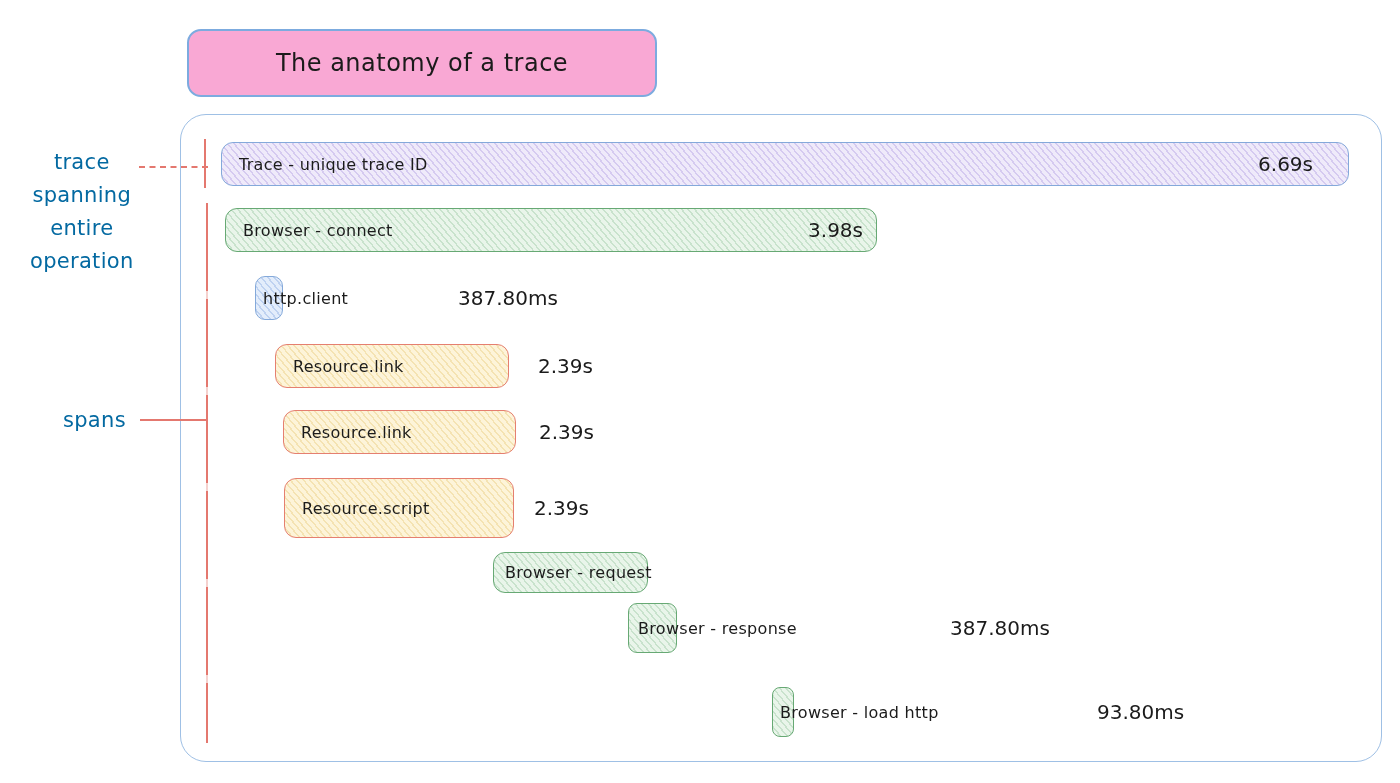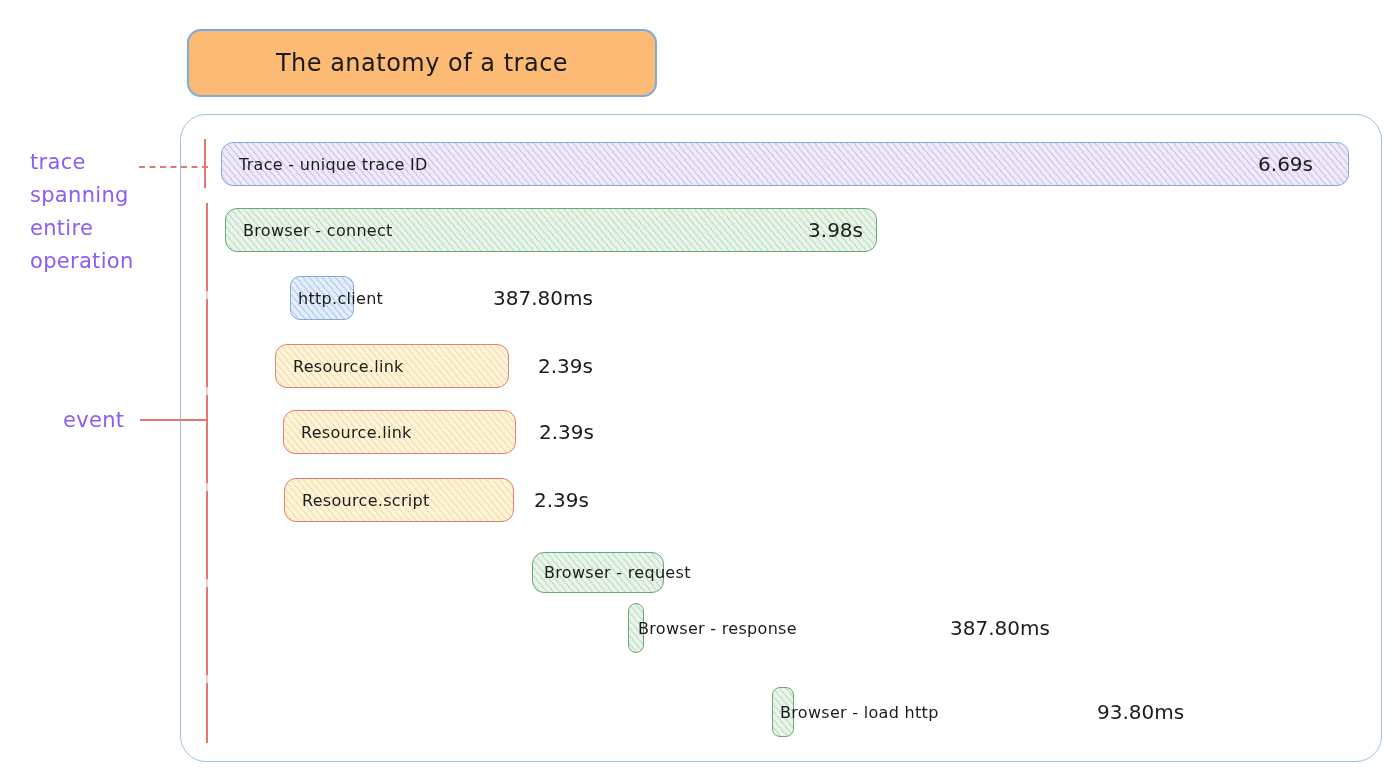--- a/index.html
+++ b/index.html
@@ -3,27 +3,27 @@
 <meta charset="utf-8">
 <style>
   html,body{margin:0;padding:0;background:#ffffff;}
   body{width:1400px;height:783px;position:relative;overflow:hidden;
        font-family:"DejaVu Sans", sans-serif;color:#1b1b1b;}
 
   
   .title-box{position:absolute;left:187px;top:29px;width:466px;height:64px;
     border:2px solid var(--title-border);border-radius:14px;
     display:flex;align-items:center;justify-content:center;
-    font-size:24px;letter-spacing:.5px;background:#fdba74;}
+    font-size:24px;letter-spacing:.5px;background:#f9a8d4;}
   .frame{position:absolute;left:180px;top:114px;width:1200px;height:646px;
     border:1.5px solid var(--frame-border);border-radius:26px;}
 
   
-  .note{position:absolute;font-size:21px;line-height:33px;color:#8b5cf6;
-    white-space:pre-line;letter-spacing:.3px;}
+  .note{position:absolute;font-size:21px;line-height:33px;color:#0369a1;
+    white-space:pre-line;letter-spacing:.3px;text-align:center;}
   .note-trace{left:30px;top:146px;}
   .note-spans{left:63px;top:404px;}
   .line{position:absolute;}
   .tick-trace{left:204px;top:139px;width:2px;height:49px;background:var(--annotation-line);}
   .dash-trace{left:139px;top:166px;width:69px;height:0;border-top:2px dashed var(--annotation-line);}
   .hline-spans{left:140px;top:419px;width:68px;height:2px;background:var(--annotation-line);}
   .vline-spans{left:206px;top:203px;width:2px;height:540px;
     background:repeating-linear-gradient(180deg,var(--annotation-line) 0 88px,rgba(226,125,116,.35) 88px 96px);}
 
   
@@ -50,41 +50,41 @@
 
   
   .r-trace{left:221px;top:142px;width:1128px;height:44px;}
   .r-trace .slabel{left:18px;}
   .r-trace .sdur{right:36px;}
 
   .r-connect{left:225px;top:208px;width:652px;height:44px;}
   .r-connect .slabel{left:18px;}
   .r-connect .sdur{right:14px;margin-left:34px;}
 
-  .r-http{left:255px;top:276px;width:64px;height:44px;margin-left:35px;}
+  .r-http{left:255px;top:276px;width:28px;height:44px;}
   .r-http .sbox{border-radius:10px;}
   .r-http .slabel{left:8px;}
   .r-http .sdur{left:203px;}
 
   .r-link1{left:275px;top:344px;width:234px;height:44px;}
   .r-link1 .slabel{left:18px;}
   .r-link1 .sdur{left:263px;}
 
   .r-link2{left:283px;top:410px;width:233px;height:44px;}
   .r-link2 .slabel{left:18px;}
   .r-link2 .sdur{left:256px;}
 
-  .r-script{left:284px;top:478px;width:230px;height:44px;}
+  .r-script{left:284px;top:478px;width:230px;height:60px;}
   .r-script .slabel{left:18px;}
   .r-script .sdur{left:250px;}
 
-  .r-request{left:493px;top:552px;width:132px;height:41px;margin-left:39px;}
+  .r-request{left:493px;top:552px;width:155px;height:41px;}
   .r-request .slabel{left:12px;}
 
-  .r-response{left:628px;top:603px;width:16px;height:50px;}
+  .r-response{left:628px;top:603px;width:49px;height:50px;}
   .r-response .sbox{border-radius:9px;}
   .r-response .slabel{left:10px;}
   .r-response .sdur{left:322px;}
 
   .r-load{left:772px;top:687px;width:22px;height:50px;}
   .r-load .sbox{border-radius:8px;}
   .r-load .slabel{left:8px;}
   .r-load .sdur{left:311px;margin-left:14px;}
 </style>
 </head>
@@ -100,21 +100,21 @@
 
   <div class="line tick-trace"></div>
   <div class="line dash-trace"></div>
   <div class="line vline-spans"></div>
   <div class="line hline-spans"></div>
 
   <div class="note note-trace">trace
 spanning
 entire
 operation</div>
-  <div class="note note-spans">event</div>
+  <div class="note note-spans">spans</div>
 
   <div class="row r-trace">
     <div class="sbox tex-purple"></div>
     <span class="slabel">Trace - unique trace ID</span>
     <span class="sdur">6.69s</span>
   </div>
 
   <div class="row r-connect">
     <div class="sbox tex-green"></div>
     <span class="slabel">Browser - connect</span>

